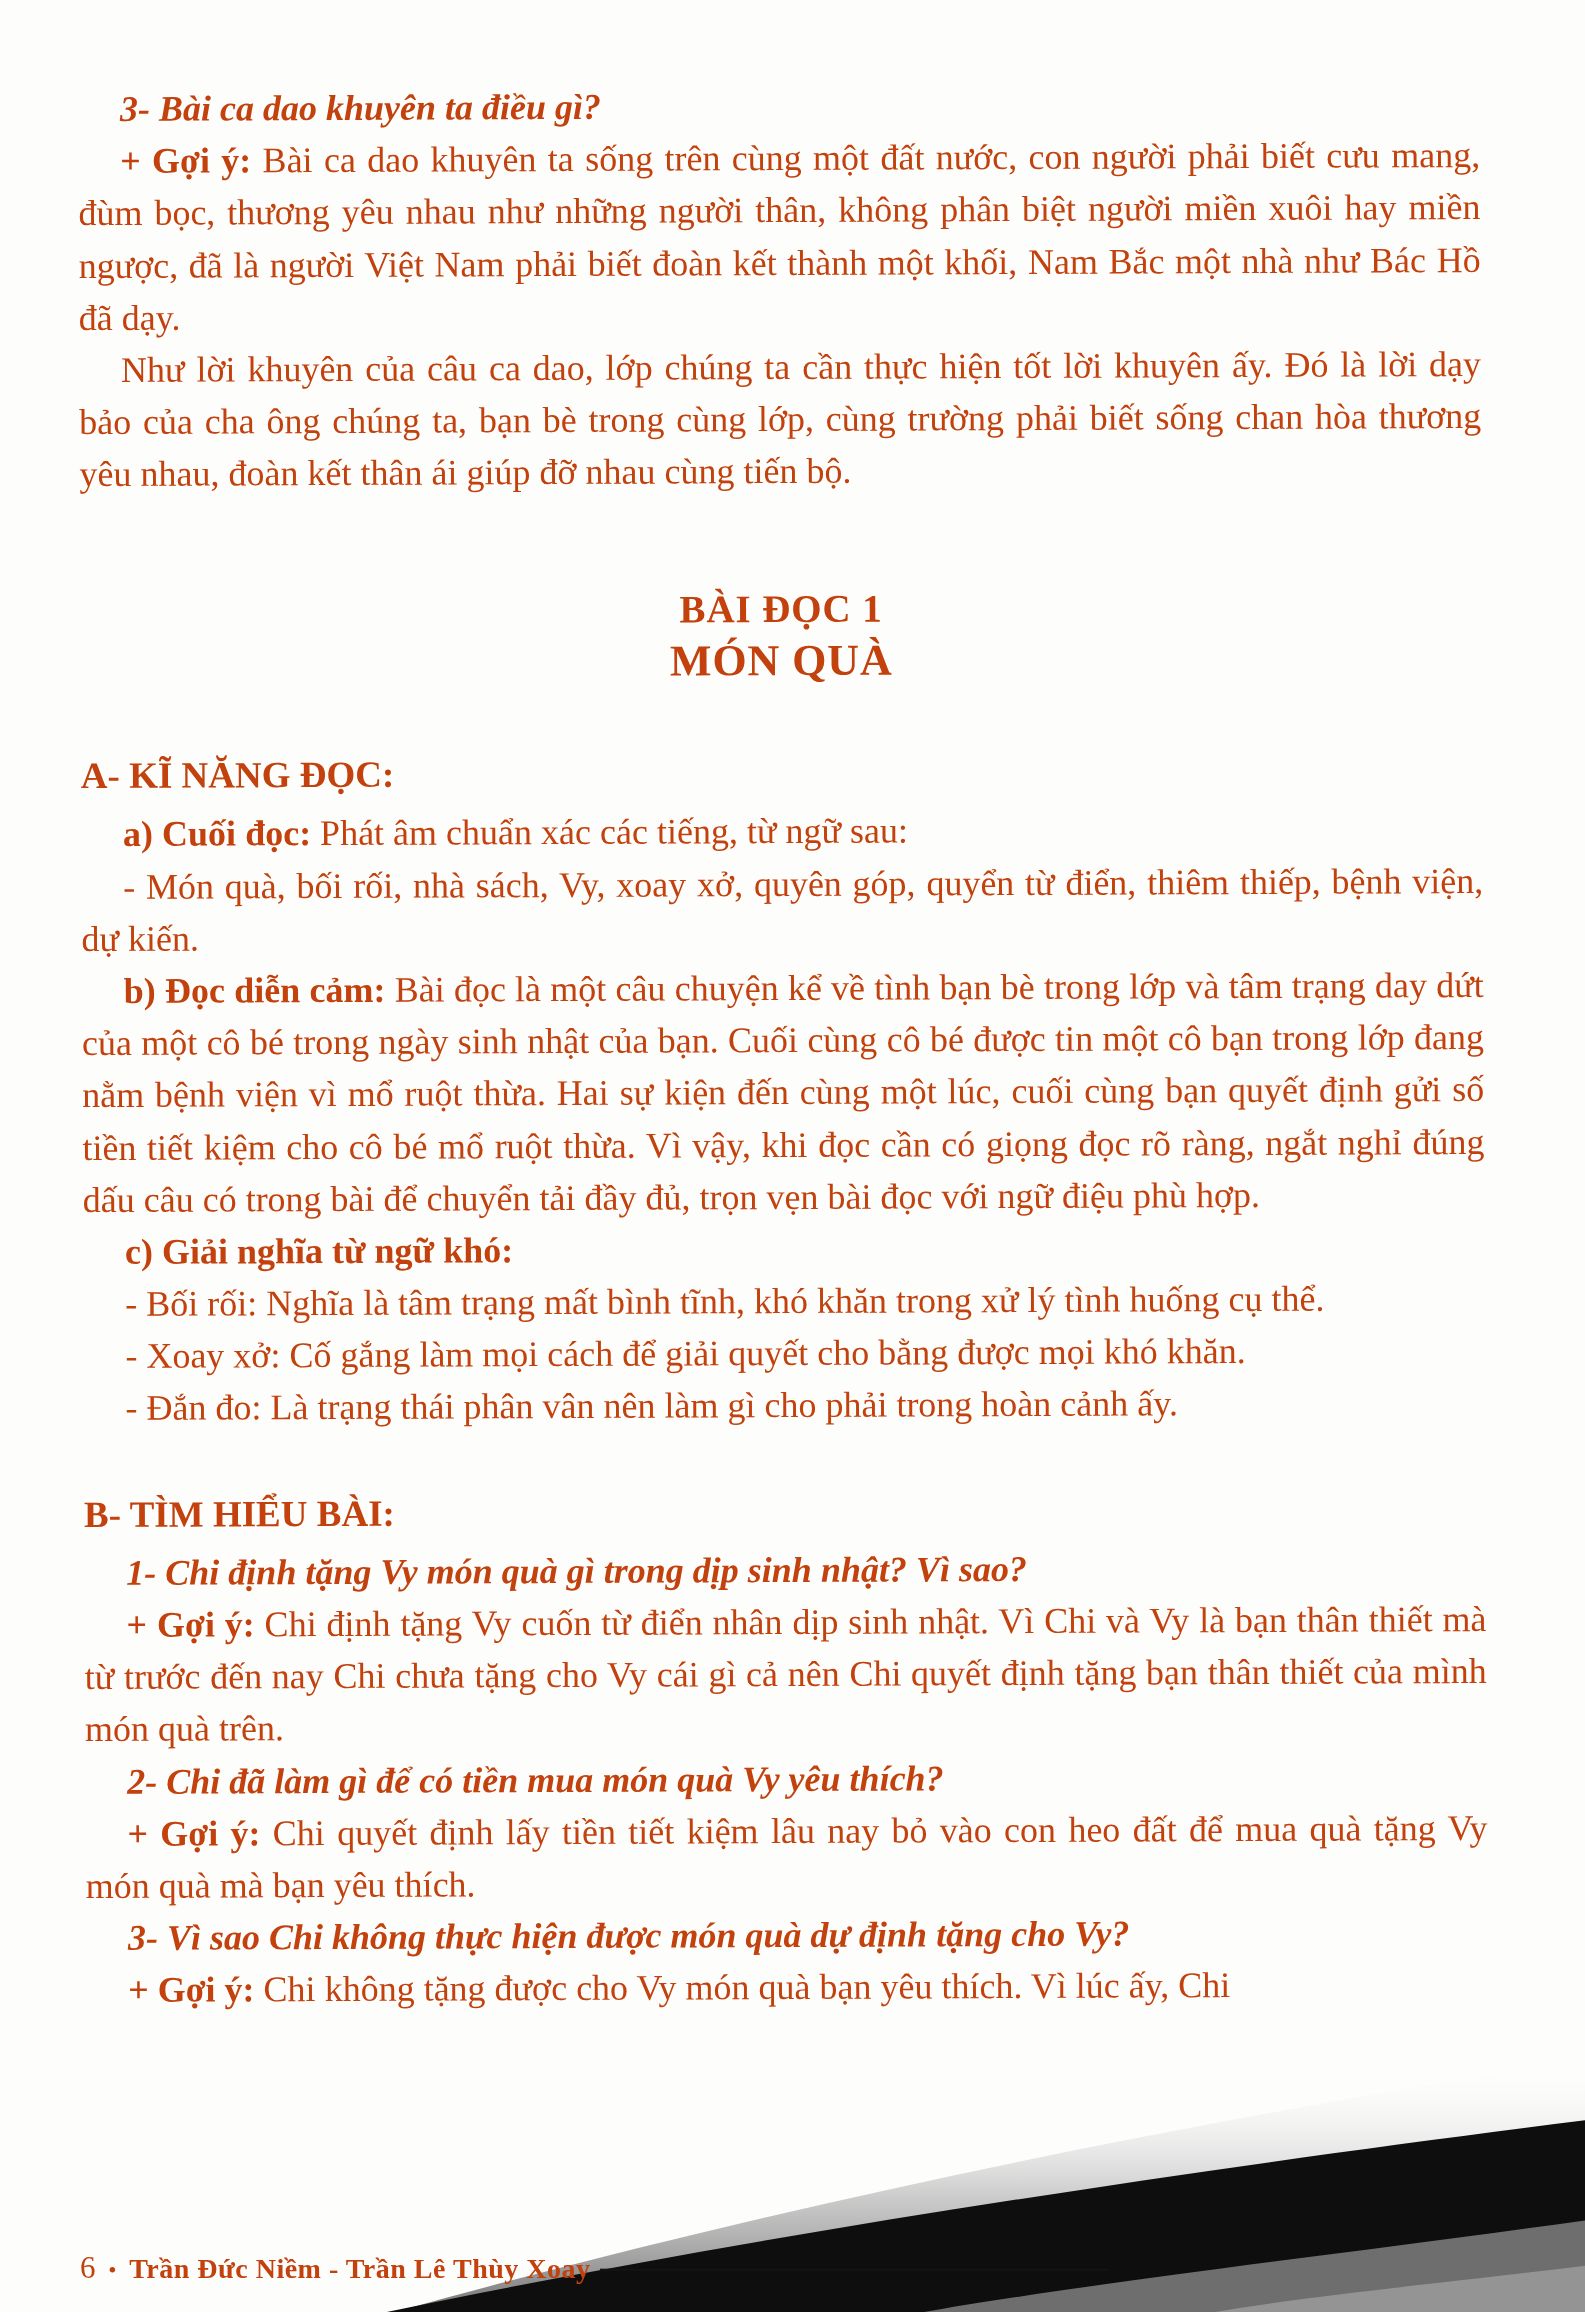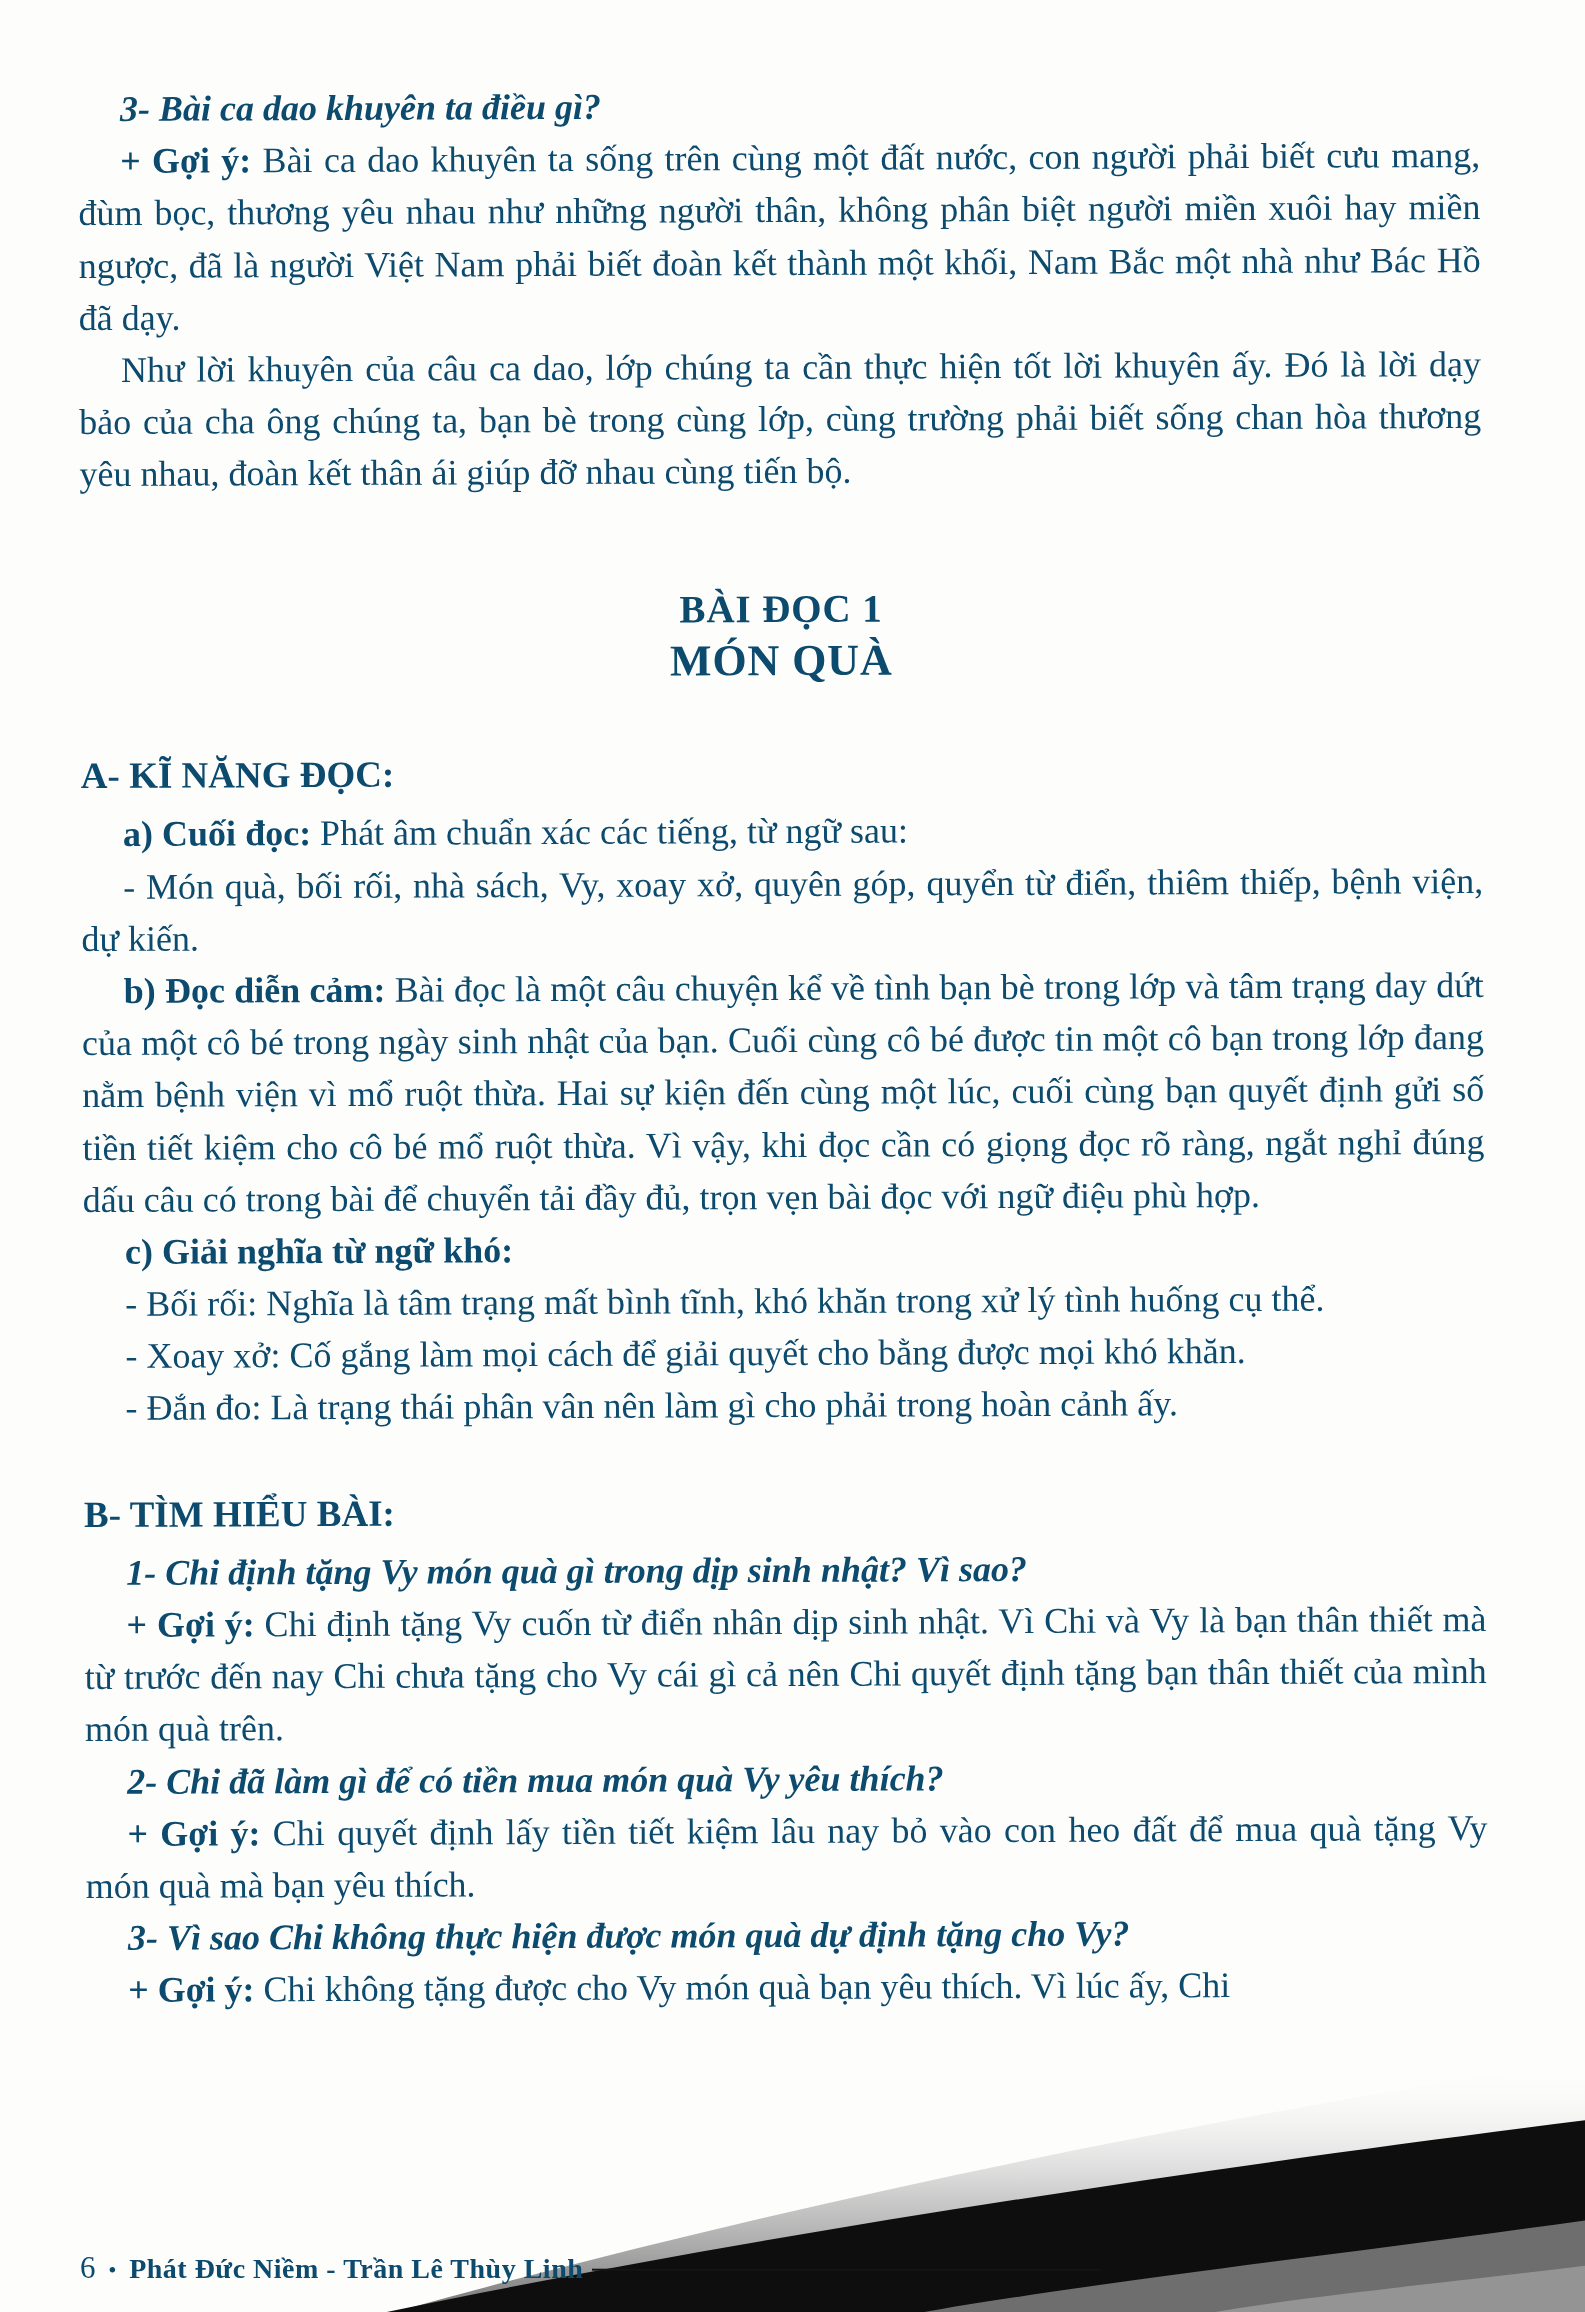--- a/index.html
+++ b/index.html
@@ -8,21 +8,21 @@
     background: #e8e8e8;
   }
   .page {
     position: relative;
     width: 1586px;
     height: 2313px;
     margin: 0 auto;
     background: #fdfdfc;
     overflow: hidden;
     font-family: "Liberation Serif", "DejaVu Serif", serif;
-    color: #0c4a6e;
+    color: #c2410c;
   }
   .content {
     position: absolute;
     top: 80px;
     left: 82px;
     right: 102px;
     transform: rotate(-0.25deg);
     font-size: 36px;
     line-height: 1.45;
     text-align: justify;
@@ -118,21 +118,21 @@
     <p class="indent"><span class="lead">+ Gợi ý:</span><span> Chi quyết định lấy tiền tiết kiệm lâu nay bỏ vào con heo đất để mua quà tặng Vy món quà mà bạn yêu thích.</span></p>
 
     <p class="q">3- Vì sao Chi không thực hiện được món quà dự định tặng cho Vy?</p>
     <p class="indent"><span class="lead">+ Gợi ý:</span><span> Chi không tặng được cho Vy món quà bạn yêu thích. Vì lúc ấy, Chi</span></p>
 
   </div>
 
   <div class="footer">
     <span class="pg">6</span>
     <span class="dot">•</span>
-    <span class="authors">Phát Đức Niềm - Trần Lê Thùy Linh</span>
+    <span class="authors">Trần Đức Niềm - Trần Lê Thùy Xoay</span>
     <span class="rule"></span>
   </div>
 
   <svg class="curl" viewBox="0 0 1744 320" preserveAspectRatio="none" aria-hidden="true">
     <defs>
       <linearGradient id="shadowGrad" x1="0" y1="0" x2="0" y2="1">
         <stop offset="0" stop-color="#ffffff" stop-opacity="0"></stop>
         <stop offset="0.55" stop-color="#b9b9b9" stop-opacity="0.75"></stop>
         <stop offset="1" stop-color="#6f6f6f" stop-opacity="0.95"></stop>
       </linearGradient>

